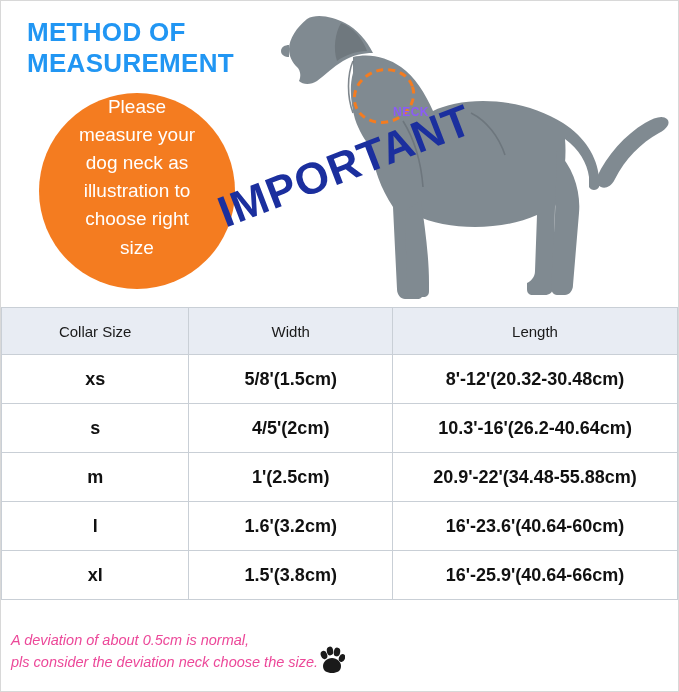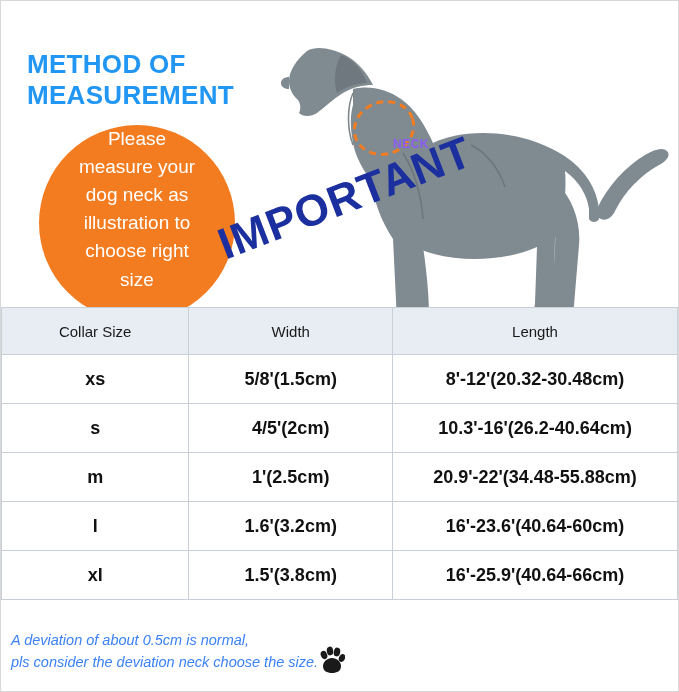--- a/index.html
+++ b/index.html
@@ -22,21 +22,20 @@
     background: #ffffff;
     overflow: hidden;
   }
 
   
   .hero {
     position: relative;
     width: 100%;
     height: 306px;
     overflow: hidden;
-    margin-top: 32px;
   }
 
   .title {
     position: absolute;
     left: 26px;
     top: 16px;
     color: #2196f3;
     font-size: 26px;
     font-weight: bold;
     line-height: 1.18;
@@ -125,21 +124,21 @@
 
   .table tbody td.size-cell { font-size: 18px; margin-left: 11px; }
 
   
   .footnote {
     position: absolute;
     left: 10px;
     top: 628px;
     width: 650px;
     font-size: 14.5px;
-    color: #3b82f6;
+    color: #ec4899;
     line-height: 1.55;
     font-style: italic;
   }
   .paw {
     position: absolute;
     left: 318px;
     top: 645px;
     width: 26px;
     height: 28px;
   }

